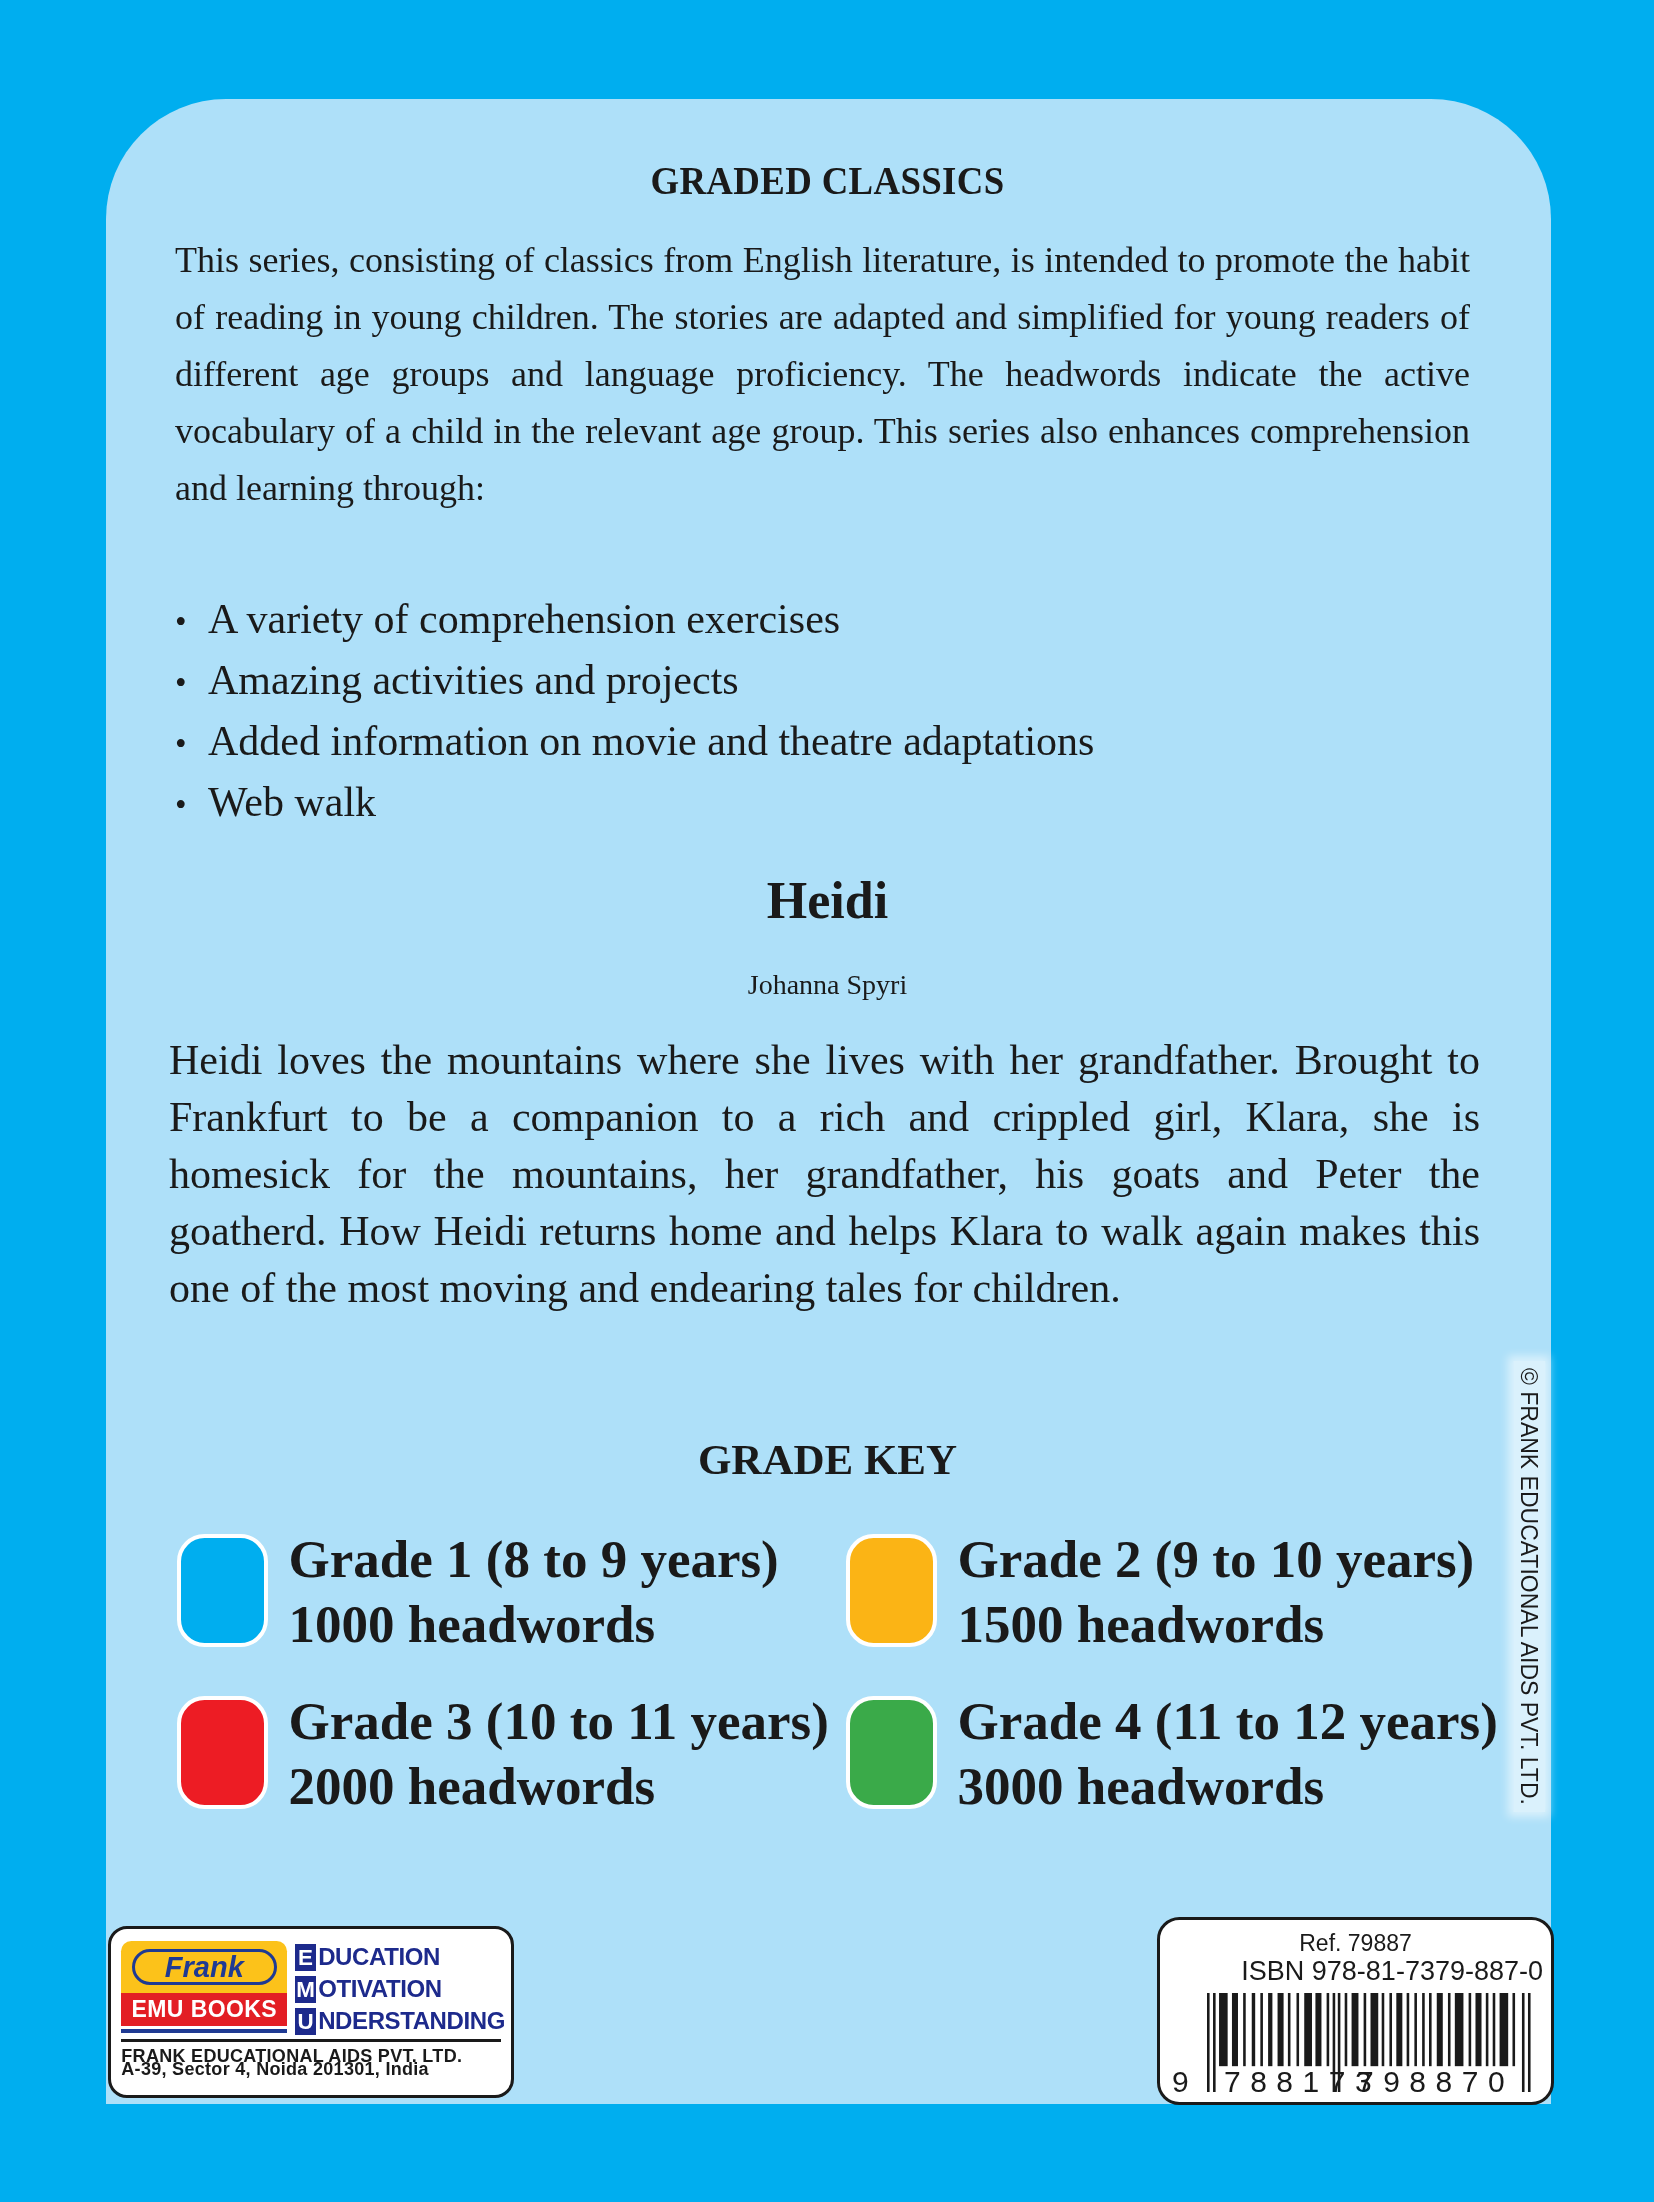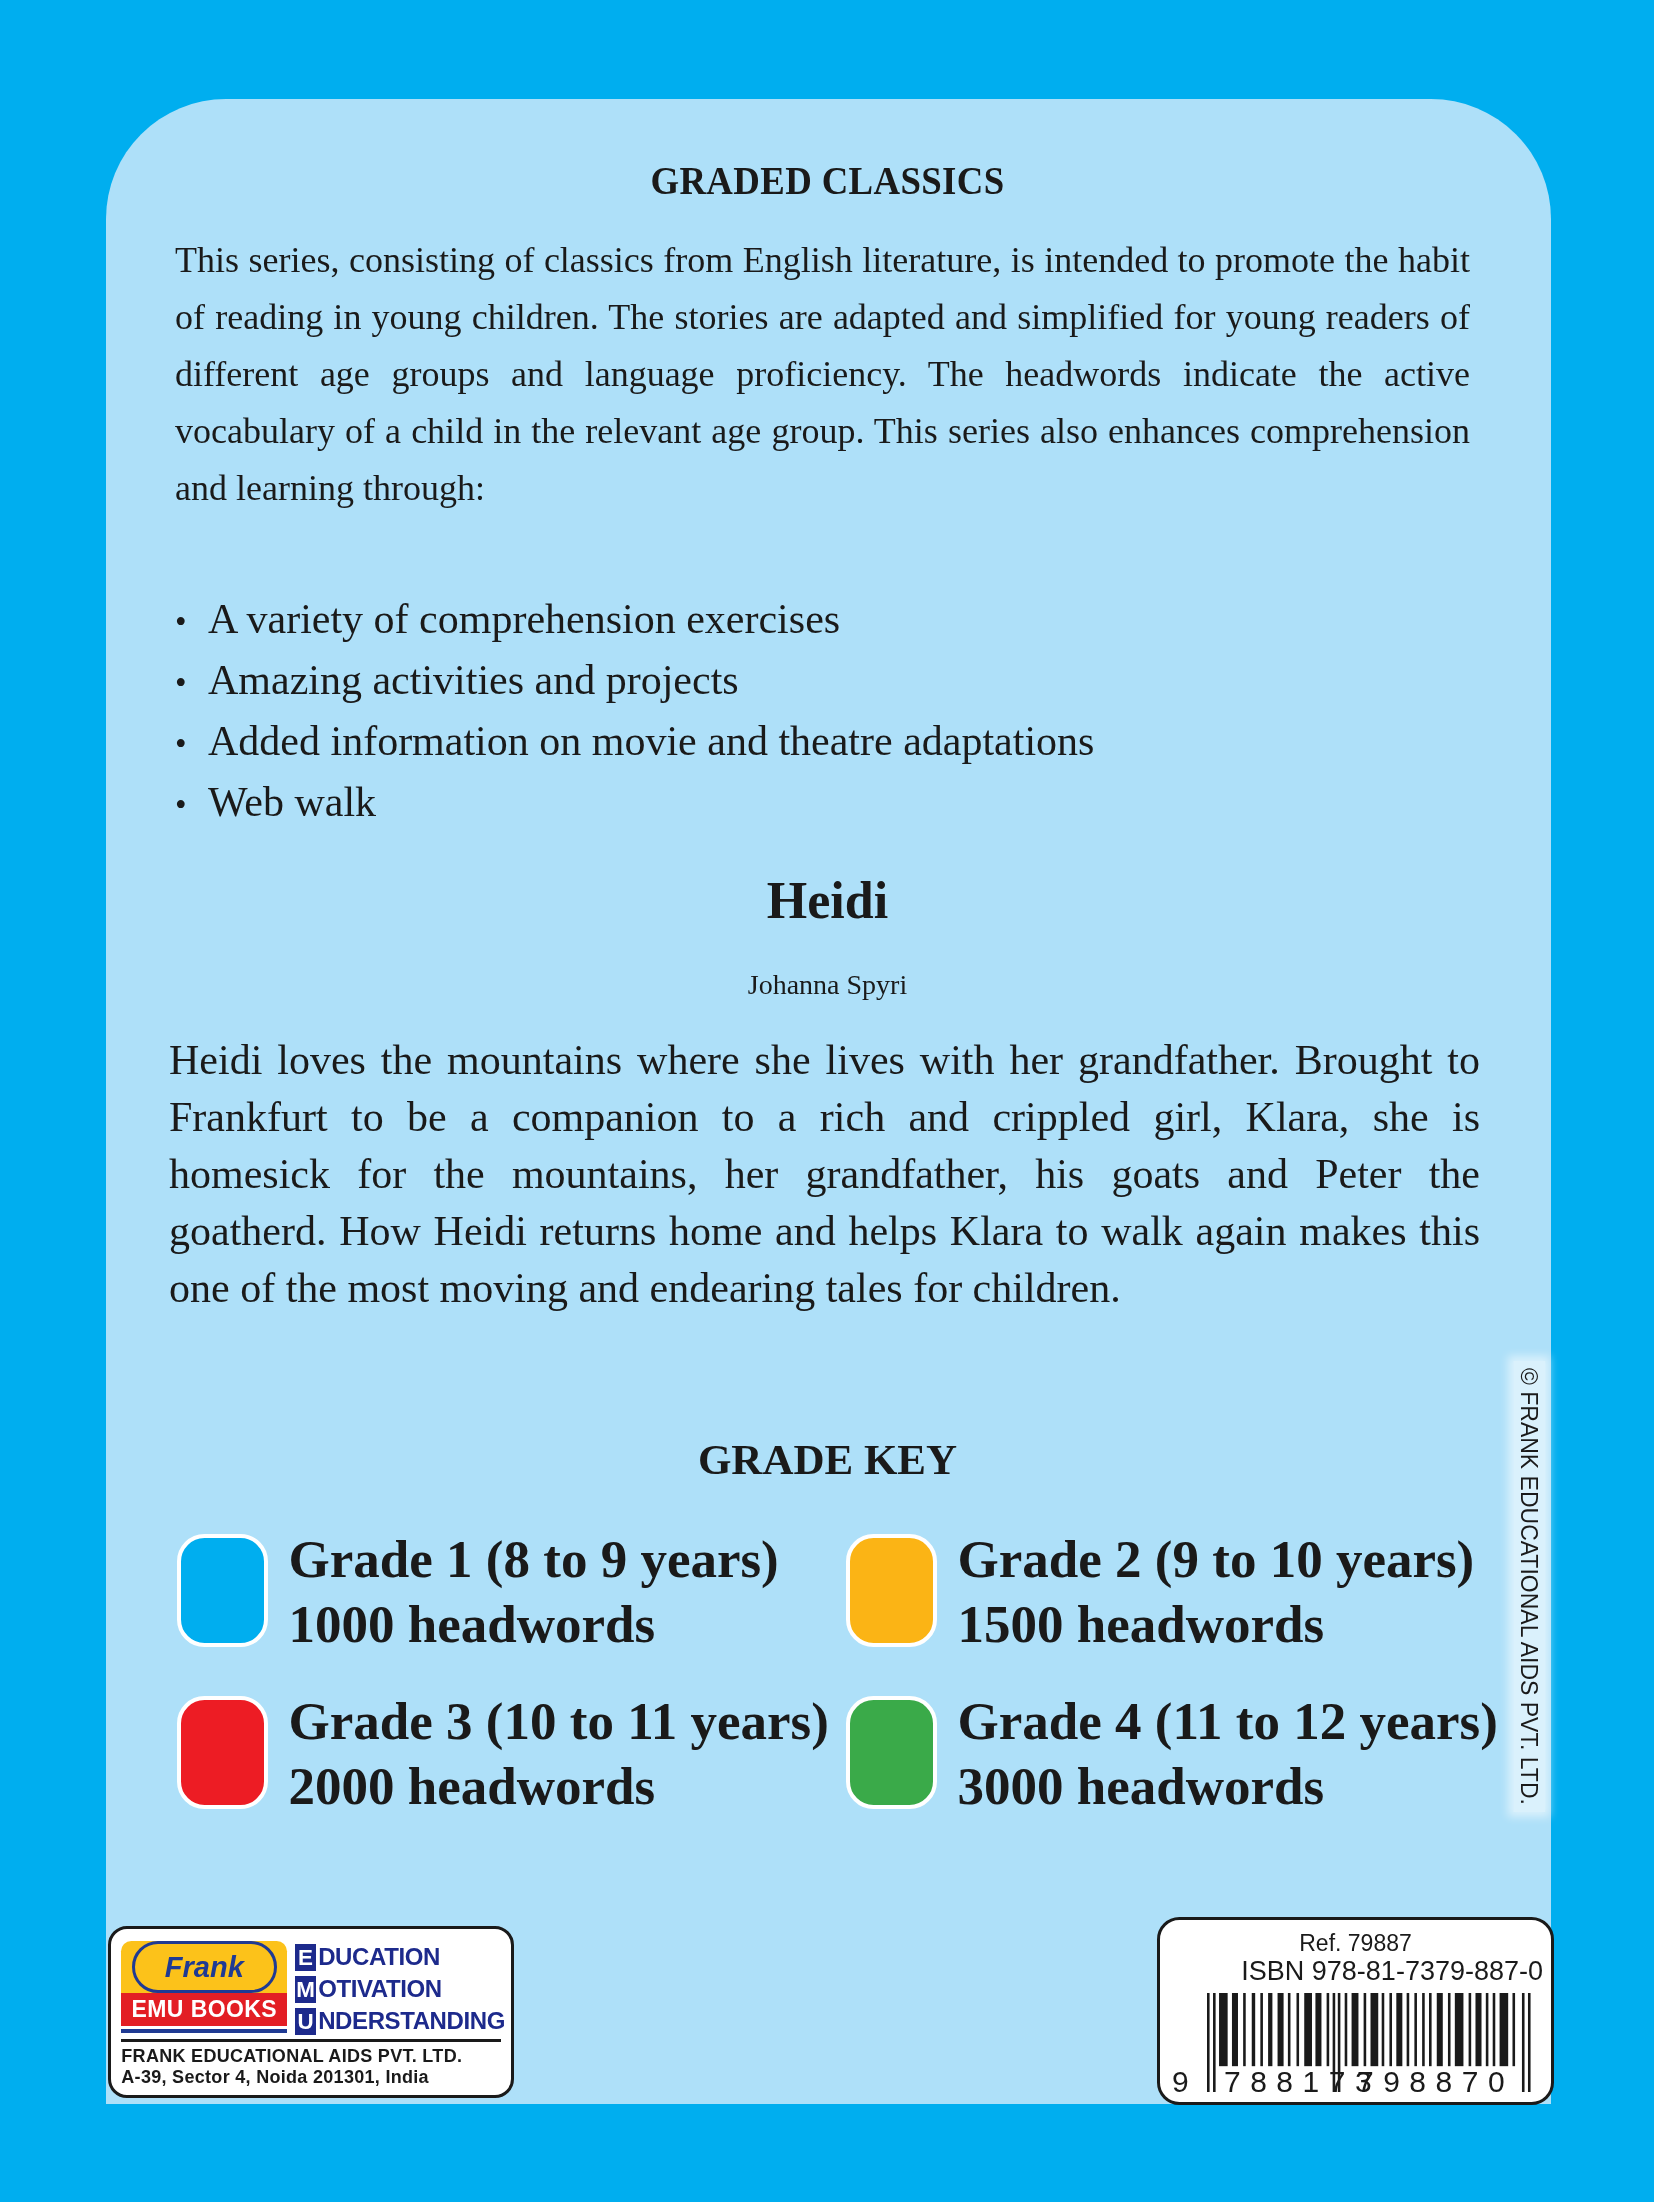--- a/index.html
+++ b/index.html
@@ -67,21 +67,21 @@
     position:absolute; left:108px; top:1926px; width:406px; height:172px;
     background:#ffffff; border:3.4px solid #1a1a1a; border-radius:19px;
     box-sizing:border-box;
   }
   .logo-block { position:absolute; left:10.3px; top:12px; width:166px; }
   .logo-yellow {
     height:52px; background:#fcc21a; border-radius:10.3px 10.3px 0 0;
     display:flex; align-items:center; justify-content:center;
   }
   .logo-oval {
-    width:145px; height:52px; border:3.4px solid #1f3a93; border-radius:26px; background:#fcc21a;
+    width:145px; height:36px; border:3.4px solid #1f3a93; border-radius:26px; background:#fcc21a;
     display:flex; align-items:center; justify-content:center;
     color:#1f3a93; font-family:"Liberation Sans","DejaVu Sans",sans-serif;
     font-weight:bold; font-style:italic; font-size:29px; box-sizing:border-box;
   }
   .logo-red {
     height:33px; background:#e31e24; color:#fff;
     font-family:"Liberation Sans","DejaVu Sans",sans-serif; font-weight:bold; font-size:23px;
     display:flex; align-items:center; justify-content:center; letter-spacing:0.4px;
   }
   .logo-underline { height:3.4px; background:#1f3a93; margin-top:3.4px; }
@@ -92,21 +92,21 @@
     display:inline-block; width:20.6px; height:27px; background:#1d2a8c; color:#fff;
     text-align:center; line-height:27px; margin-right:2.6px; font-size:22.4px;
   }
   .pub-divider { position:absolute; left:10.3px; right:10.3px; top:110px; height:3.4px; background:#1a1a1a; }
   .pub-name, .pub-addr {
     position:absolute; left:10.3px;
     font-family:"Liberation Sans","DejaVu Sans",sans-serif; font-weight:bold; font-size:18px; color:#1a1a1a;
     white-space:nowrap; letter-spacing:0.3px;
   }
   .pub-name { top:117px; }
-  .pub-addr { top:138px; }
+  .pub-addr { top:130px; }
   .barcode-box {
     position:absolute; left:1157px; top:1917px; width:397px; height:188px;
     background:#ffffff; border:3.4px solid #1a1a1a; border-radius:22.4px;
     box-sizing:border-box; font-family:"Liberation Sans","DejaVu Sans",sans-serif; color:#1a1a1a;
   }
   .ref { position:absolute; left:0; width:100%; top:10.3px; text-align:center; font-size:23px; box-sizing:border-box; }
   .isbn { position:absolute; right:8px; top:36px; font-size:27px; white-space:nowrap; }
   .bars { position:absolute; left:47px; top:73px; width:327px; height:99px; }
   .bar-digits { position:absolute; top:145px; font-size:30px; left:12px; width:370px; }
 </style>

